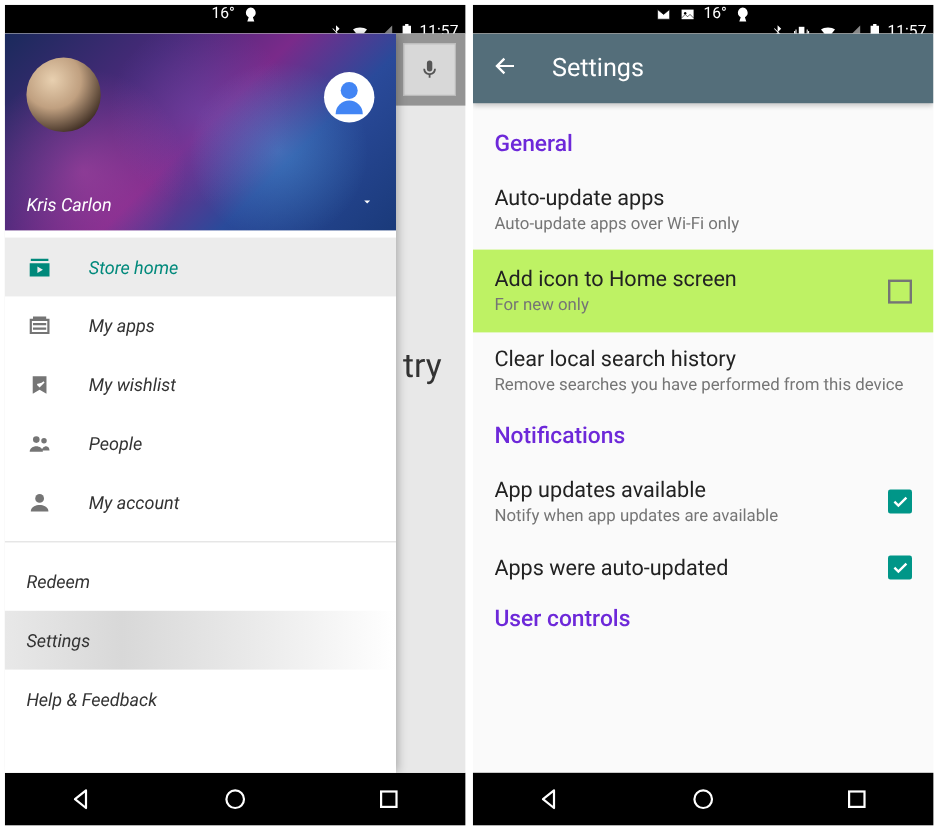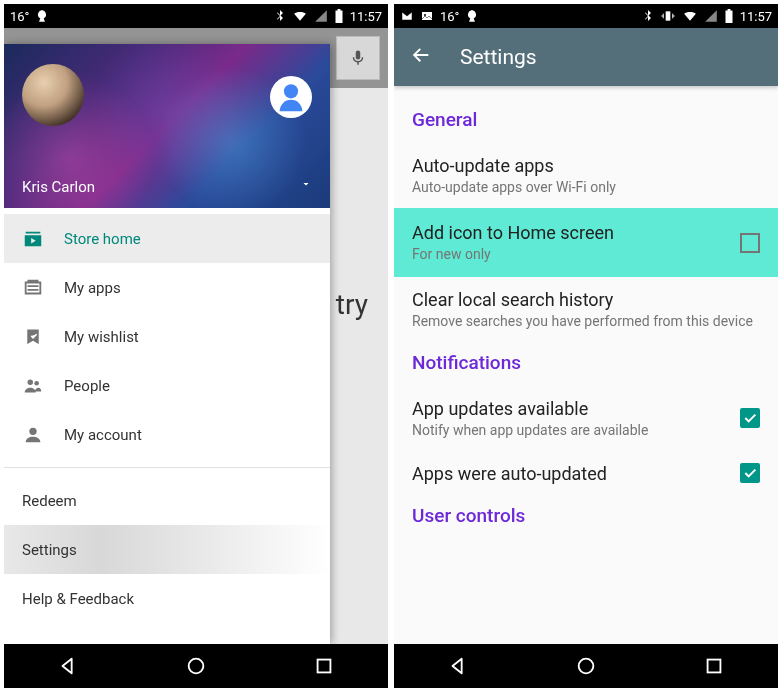--- a/index.html
+++ b/index.html
@@ -21,20 +21,21 @@
   }
   
   .status-bar {
     height: 24px;
     background: #000;
     color: #fff;
     display: flex;
     align-items: center;
     padding: 0 6px;
     font-size: 13px;
+    flex-direction: column;
   }
   .status-left { display: flex; align-items: center; gap: 6px; }
   .status-right { margin-left: auto; display: flex; align-items: center; gap: 6px; }
   .status-icon { display: inline-flex; }
   
   .nav-bar {
     height: 44px;
     background: #000;
     display: flex;
     align-items: center;
@@ -54,25 +55,25 @@
     width: 44px; height: 44px;
     background: #d8d8d8; border: 1px solid #bbb;
     display:flex; align-items:center; justify-content:center;
     color: #555;
   }
   .p1-try {
     position: absolute; top: 260px; right: 20px;
     font-size: 28px; color: #333; text-align: right;
   }
   .drawer {
-    position: absolute; top:16px; left:0; bottom:0;
+    position: absolute; top:0; left:0; bottom:0;
     width: 326px;
     background: #fff;
     box-shadow: 2px 0 8px rgba(0,0,0,0.3);
-    display: flex; flex-direction: column;
+    display: flex; flex-direction: column; font-style: italic;
   }
   .drawer-header {
     height: 164px;
     background: linear-gradient(135deg, #1a2a5c 0%, #4a2a7a 30%, #7a2a8a 50%, #2a4a9a 70%, #1a3a7a 100%);
     position: relative;
     color:#fff;
   }
   .drawer-header::after{
     content:""; position:absolute; inset:0;
     background: radial-gradient(circle at 20% 70%, rgba(255,100,200,0.3) 0%, transparent 30%),
@@ -99,21 +100,21 @@
   }
   .drawer-caret {
     position:absolute; bottom:14px; right:18px;
     color:#fff; z-index:1;
   }
   .drawer-list { padding-top:6px; }
   .drawer-item {
     height: 49px;
     display:flex; align-items:center;
     padding: 0 18px;
-    gap: 20px;
+    gap: 30px;
     font-size: 15px; color:#333;
   }
   .drawer-item.selected { background:#ececec; color:#00897b; }
   .drawer-item .di-icon { width:22px; height:22px; color:#757575; display:flex; align-items:center; justify-content:center;}
   .drawer-item.selected .di-icon { color:#00897b; }
   .drawer-divider { height:1px; background:#e0e0e0; margin:8px 0; }
   .drawer-item.noicon { padding-left:18px; gap:0;}
   .drawer-item.pressed {
     background: linear-gradient(90deg, #e8e8e8 0%, #d8d8d8 30%, #e8e8e8 60%, #fff 100%);
   }
@@ -123,21 +124,21 @@
   .appbar {
     height: 58px; background:#546e7a;
     display:flex; align-items:center;
     color:#fff; padding: 0 16px; gap: 28px;
     box-shadow: 0 2px 4px rgba(0,0,0,0.2);
   }
   .appbar-title { font-size:21px; }
   .settings-scroll { padding: 14px 18px 0 18px; }
   .section-header { color:#6d28d9; font-size:19px; font-weight:500; margin: 8px 0 12px 0;}
   .setting-row { padding: 12px 0; }
-  .setting-row.highlighted { background:#5eead4; margin: 0 -18px; padding: 14px 18px; }
+  .setting-row.highlighted { background:#bef264; margin: 0 -18px; padding: 14px 18px; }
   .setting-title { font-size:18px; color:#222; }
   .setting-sub { font-size:14px; color:#757575; margin-top:2px; line-height:1.3;}
   .setting-row.with-check { display:flex; align-items:center; gap:12px;}
   .setting-row.with-check .text-col { flex:1; }
   .checkbox {
     width:20px; height:20px; border:2px solid #757575; flex-shrink:0;
   }
   .checkbox.checked {
     border-color:#009688; background:#009688;
     display:flex; align-items:center; justify-content:center;

